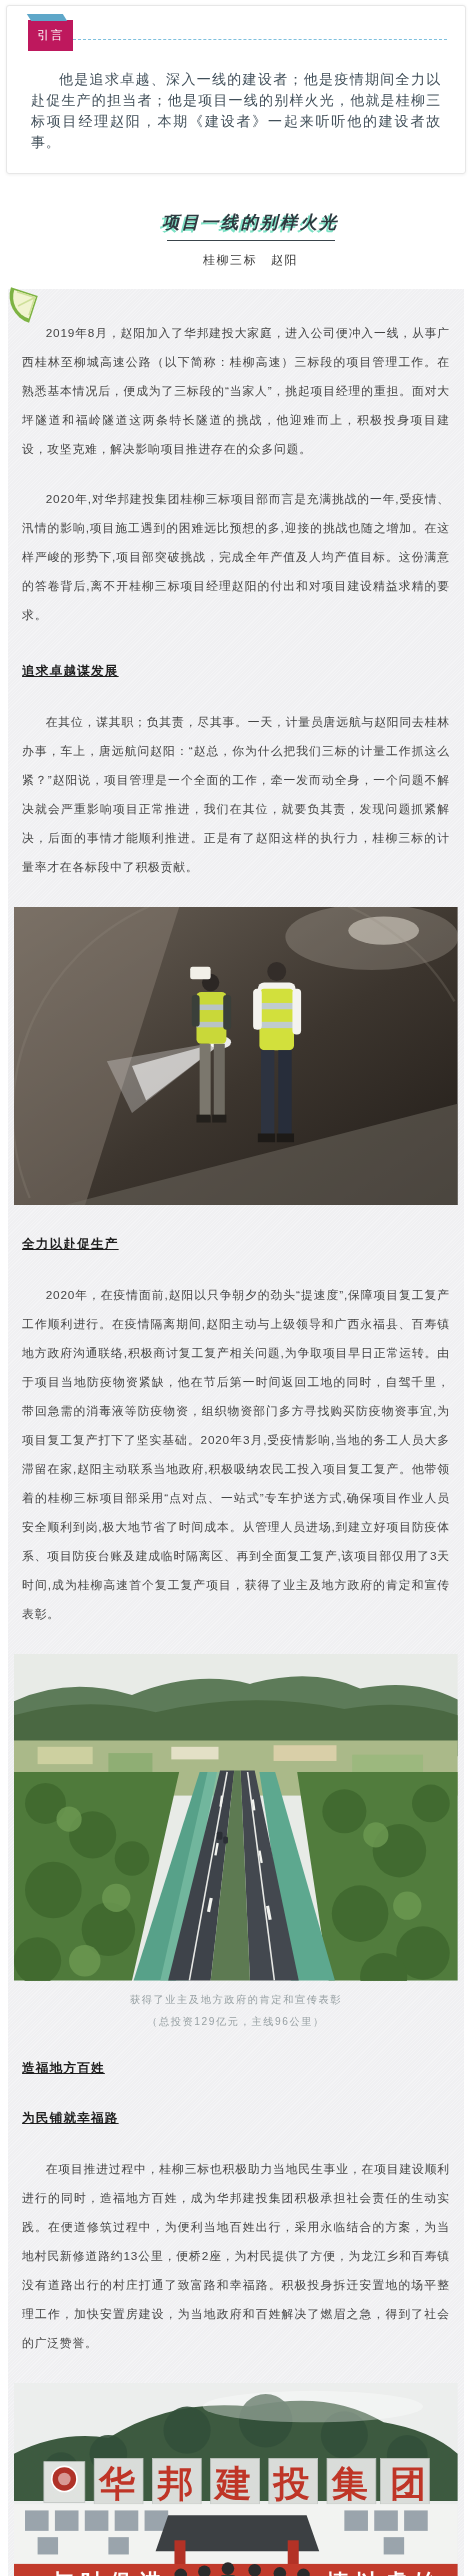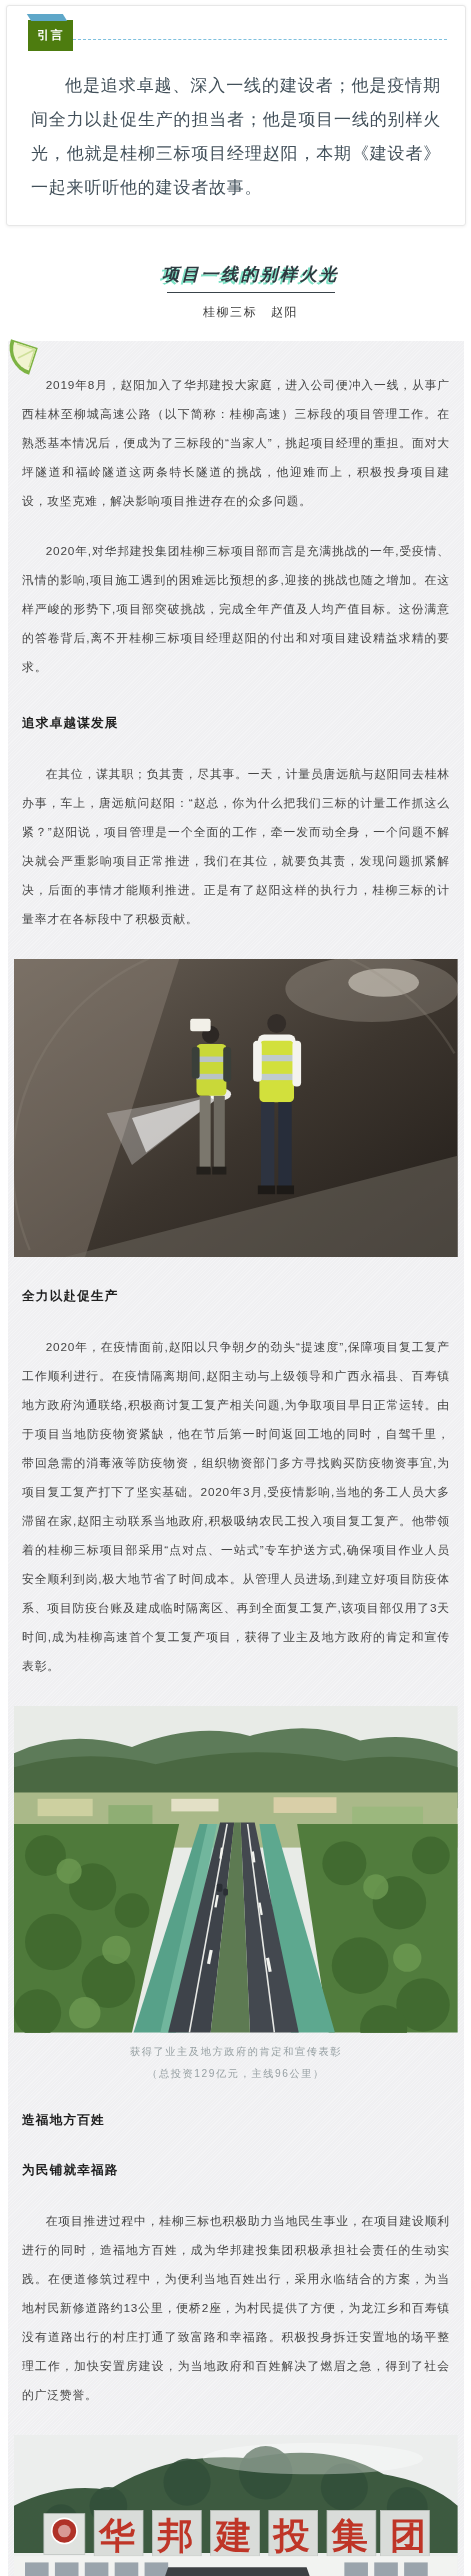--- a/index.html
+++ b/index.html
@@ -19,49 +19,48 @@
     border:0.8px solid #e7e7e7;
     border-radius:3.1px;
     box-shadow:0 0.8px 3.1px rgba(0,0,0,0.06);
     padding:14px 19px 20.5px 19px;
     box-sizing:border-box;
     min-height:148px;
   }
   .intro-tag{
     position:relative;
     display:inline-block;
-    background:#4d7c0f;
+    background:#be185d;
     color:#ffffff;
     font-size:11.8px;
     letter-spacing:1.6px;
     padding:7.9px 9.4px;
     min-width:20.5px;
     text-align:center;
     margin-left:1.6px;
-    font-weight:bold;
   }
   .intro-tag::before{
     content:"";
     position:absolute;
     top:-5.5px;left:0.8px;
     width:36px;height:7px;
     background:#5ea7c9;
     transform:skewX(32deg);
   }
   .intro-dash{
     position:absolute;
     left:66px;right:17.3px;top:33px;
     border-top:1.6px dashed #7fc0de;
     height:0;
   }
   .intro-text{
     margin:17.3px 4.7px 0 4.7px;
     color:#42505a;
-    font-size:17px;
-    line-height:34px;
+    font-size:14px;
+    line-height:21px;
     letter-spacing:0.8px;
     text-align:justify;
     text-indent:2em;
   }
   
   .article-header{ text-align:center; padding-top:36px;margin-left:29px; }
   .page-title{
     display:inline-block;
     font-size:17.3px;
     font-weight:bold;
@@ -105,20 +104,21 @@
     letter-spacing:0.8px;
     text-align:justify;
     text-indent:2em;
   }
   .content-card h2.sec{
     margin:33px 7.9px 28px 7.9px;
     color:#1e1e1e;
     font-size:12.6px;
     font-weight:bold;
     letter-spacing:1.2px;
+    text-decoration:underline;
   }
   figure{ margin:25px 0 0 0; padding:0; }
   figure svg{ display:block; width:100%; height:auto; }
   .caption{
     margin:11.8px 0 0 0;
     text-align:center;
     color:#97a0a3;
     font-size:10.2px;
     letter-spacing:1.6px;
   }

